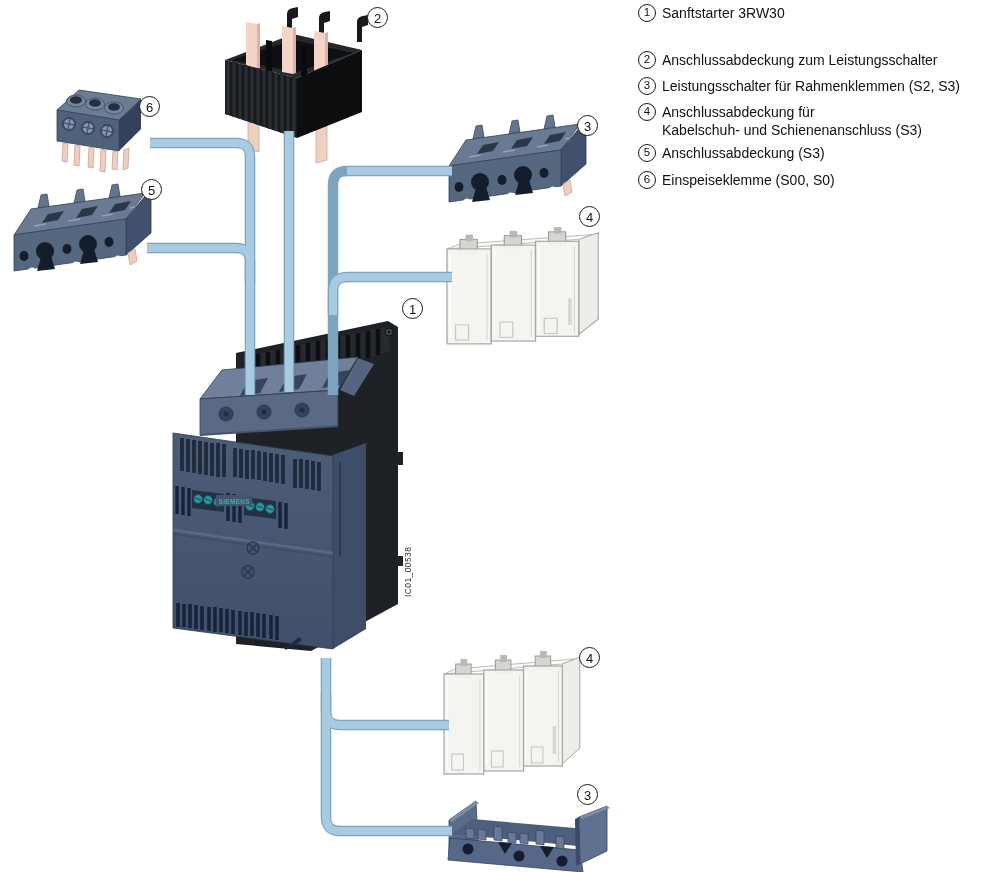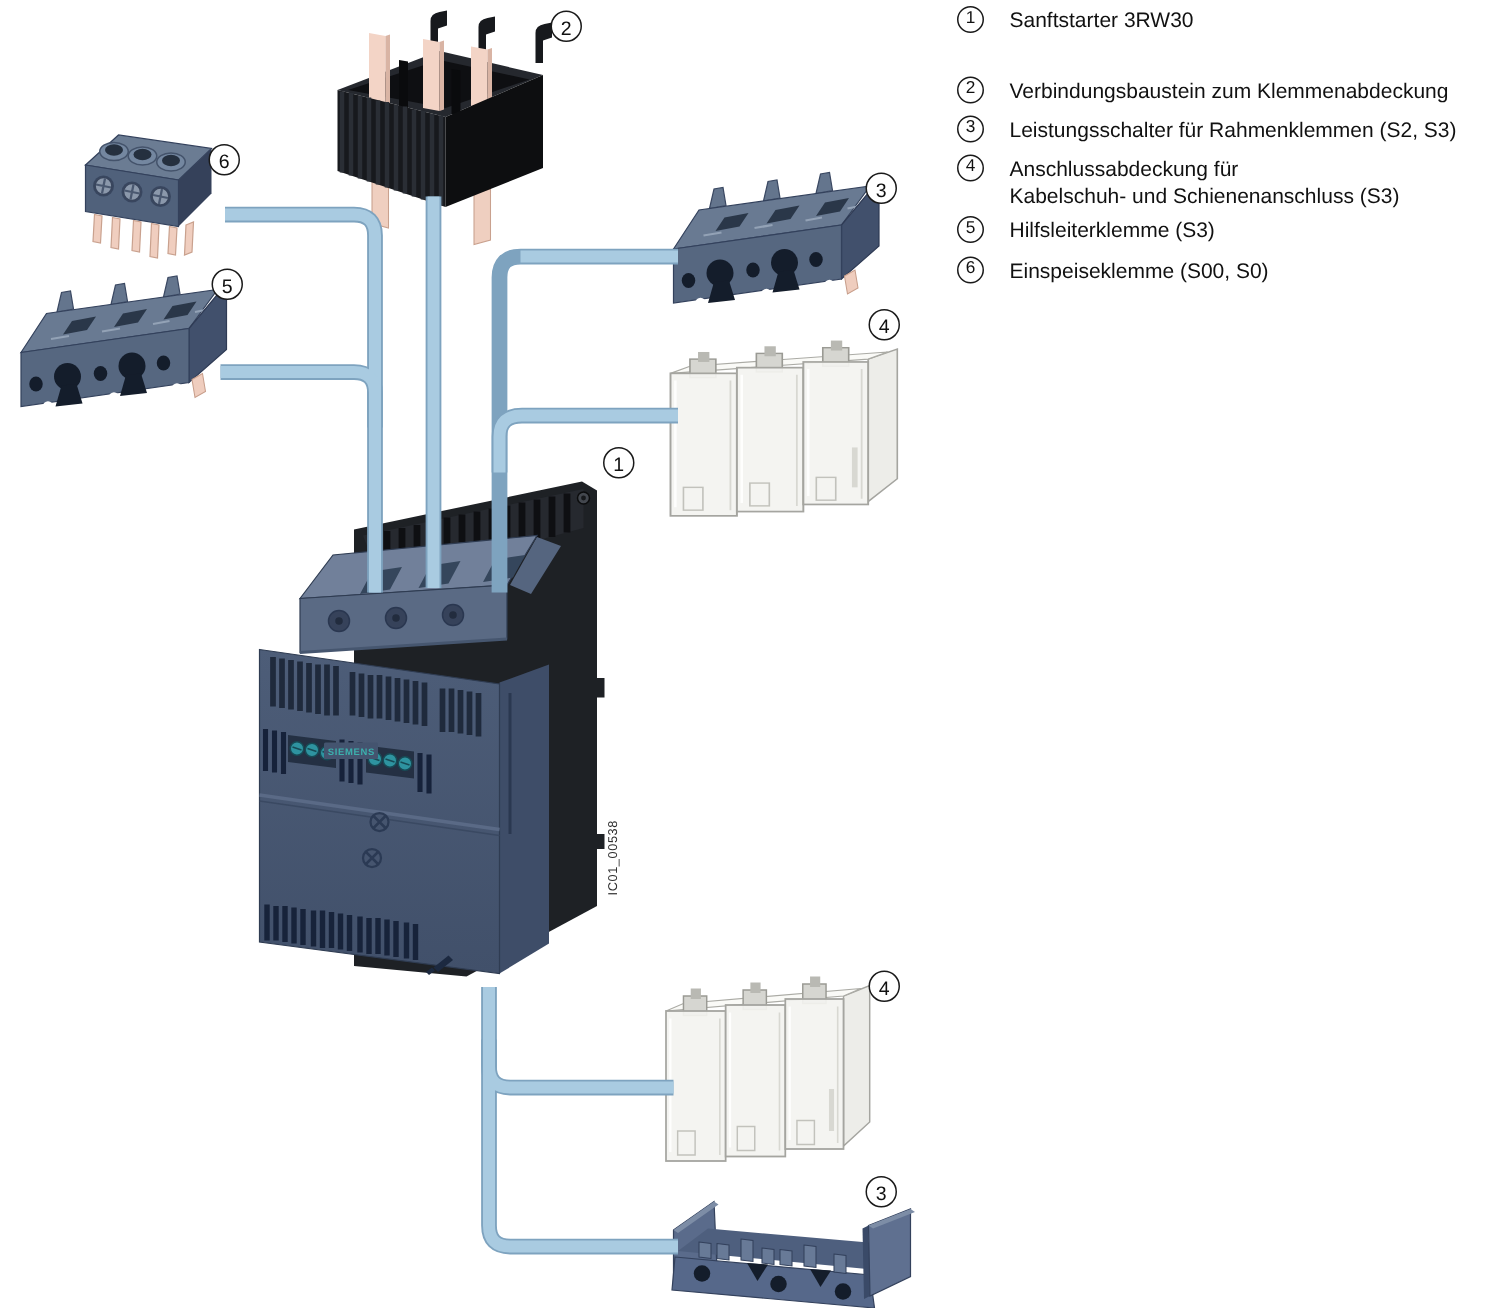--- a/index.html
+++ b/index.html
@@ -7,21 +7,21 @@
   .canvas{position:relative;width:1000px;height:872px;background:#fff;overflow:hidden;
           font-family:"Liberation Sans", sans-serif;}
   .diagram-svg{position:absolute;left:0;top:0;}
   .callout{position:absolute;width:21px;height:21px;border:1.6px solid #1a1a1a;border-radius:50%;
            background:#fff;font-size:13px;line-height:21px;text-align:center;color:#111;
            box-sizing:border-box;font-family:"Liberation Sans",sans-serif;}
   .legend{position:absolute;left:638px;top:0;width:360px;}
   .legend-item{position:absolute;left:0;display:flex;align-items:flex-start;}
   .legend-num{flex:0 0 auto;width:18px;height:18px;border:1.4px solid #1a1a1a;border-radius:50%;
               font-size:11.5px;line-height:15.5px;text-align:center;color:#111;box-sizing:border-box;}
-  .legend-label{margin-left:17px;font-size:14px;line-height:17.5px;color:#111;white-space:pre-line;padding-top:1px;}
+  .legend-label{margin-left:6px;font-size:14px;line-height:17.5px;color:#111;white-space:pre-line;padding-top:1px;}
 </style>
 </head>
 <body>
 
 <div class="canvas">
 
 <svg class="diagram-svg" width="640" height="872" viewBox="0 0 640 872">
   <defs>
     <linearGradient id="bodyGrad" x1="0" y1="0" x2="0" y2="1">
       <stop offset="0" stop-color="#4D5D78"></stop>
@@ -266,34 +266,34 @@
 <div class="callout" style="left:579px;top:647px">4</div>
 <div class="callout" style="left:577px;top:784px">3</div>
 
 <div class="legend">
   <div class="legend-item" style="top:4px">
     <span class="legend-num">1</span>
     <span class="legend-label">Sanftstarter 3RW30</span>
   </div>
   <div class="legend-item" style="top:51px">
     <span class="legend-num">2</span>
-    <span class="legend-label">Verbindungsbaustein zum Klemmenabdeckung</span>
+    <span class="legend-label">Anschlussabdeckung zum Leistungsschalter</span>
   </div>
   <div class="legend-item" style="top:77px">
     <span class="legend-num">3</span>
     <span class="legend-label">Leistungsschalter für Rahmenklemmen (S2, S3)</span>
   </div>
   <div class="legend-item" style="top:103px">
     <span class="legend-num">4</span>
     <span class="legend-label">Anschlussabdeckung für
 Kabelschuh- und Schienenanschluss (S3)</span>
   </div>
   <div class="legend-item" style="top:144px">
     <span class="legend-num">5</span>
-    <span class="legend-label">Hilfsleiterklemme (S3)</span>
+    <span class="legend-label">Anschlussabdeckung (S3)</span>
   </div>
   <div class="legend-item" style="top:171px">
     <span class="legend-num">6</span>
     <span class="legend-label">Einspeiseklemme (S00, S0)</span>
   </div>
 </div>
 
 </div>
 
 </body></html>

